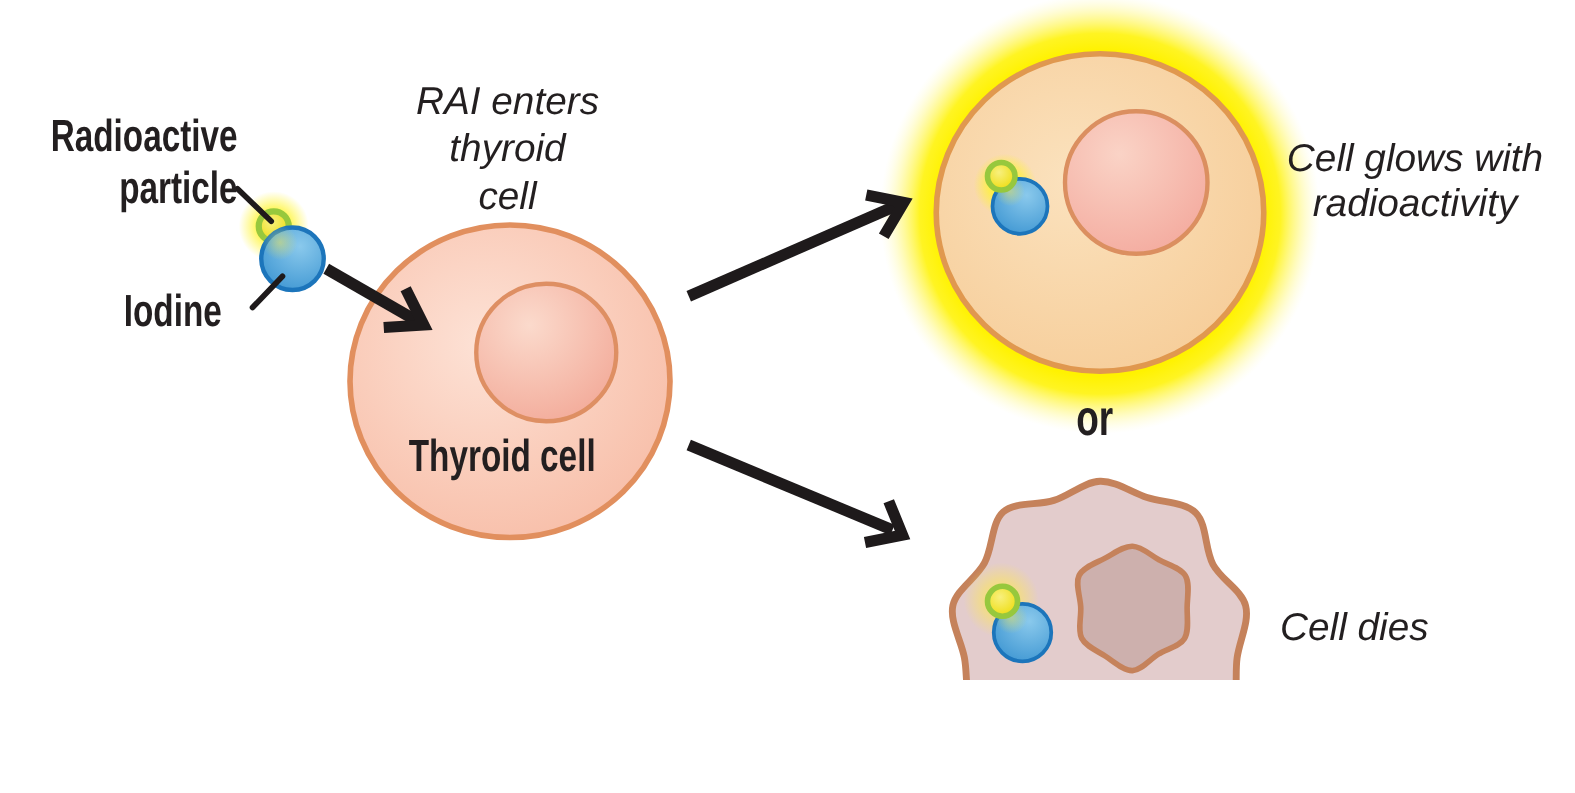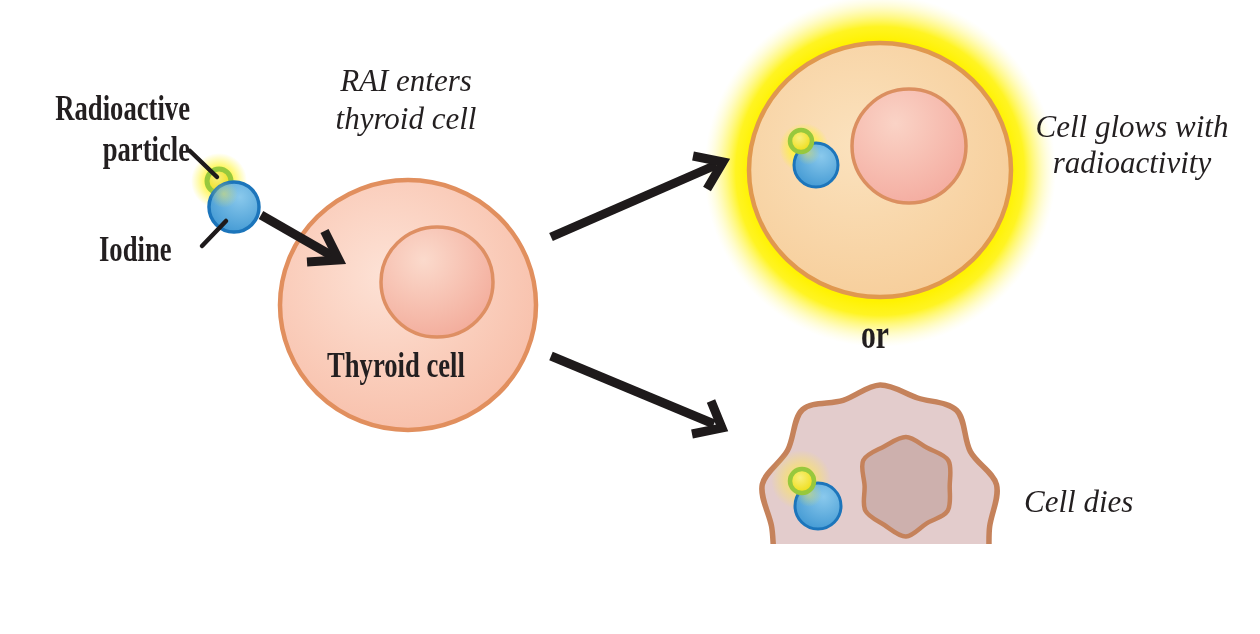--- a/index.html
+++ b/index.html
@@ -1,17 +1,17 @@
 <!DOCTYPE html>
 <html><head>
 <meta charset="utf-8">
 <style>
   html,body{margin:0;padding:0;background:#fff;}
   #stage{position:relative;width:1260px;height:544px;background:#fff;overflow:hidden;
-         font-family:Liberation Serif, serif;}
+         font-family:Liberation Sans, sans-serif;}
   #art{position:absolute;left:0;top:0;}
   .lbl{position:absolute;color:#231F20;line-height:1;white-space:pre-line;}
   .bold{font-weight:bold;transform:scaleX(0.74);}
   .ital{font-style:italic;}
   #t-radioactive{right:1070px;top:88px;font-size:36px;line-height:1.14;text-align:right;
                  transform-origin:right top;}
   #t-iodine{left:99px;top:231px;font-size:36px;transform-origin:left top;}
   #t-rai{left:332px;top:62px;width:148px;font-size:31px;line-height:1.22;text-align:center;}
   #t-thyroid{left:327px;top:347px;font-size:36px;transform-origin:left top;white-space:nowrap;}
   #t-or{left:861px;top:315px;font-size:40px;transform-origin:left top;}

